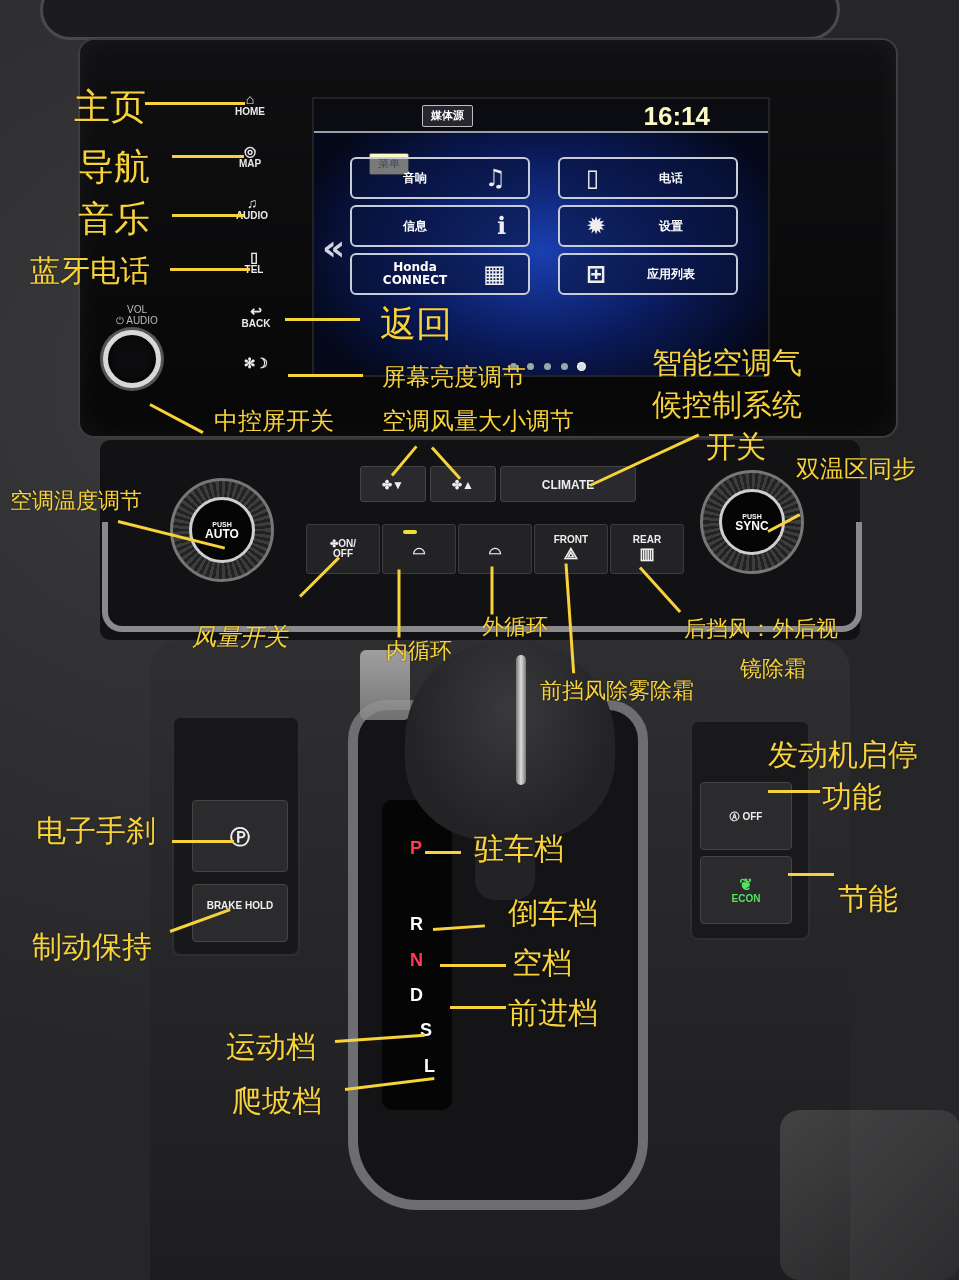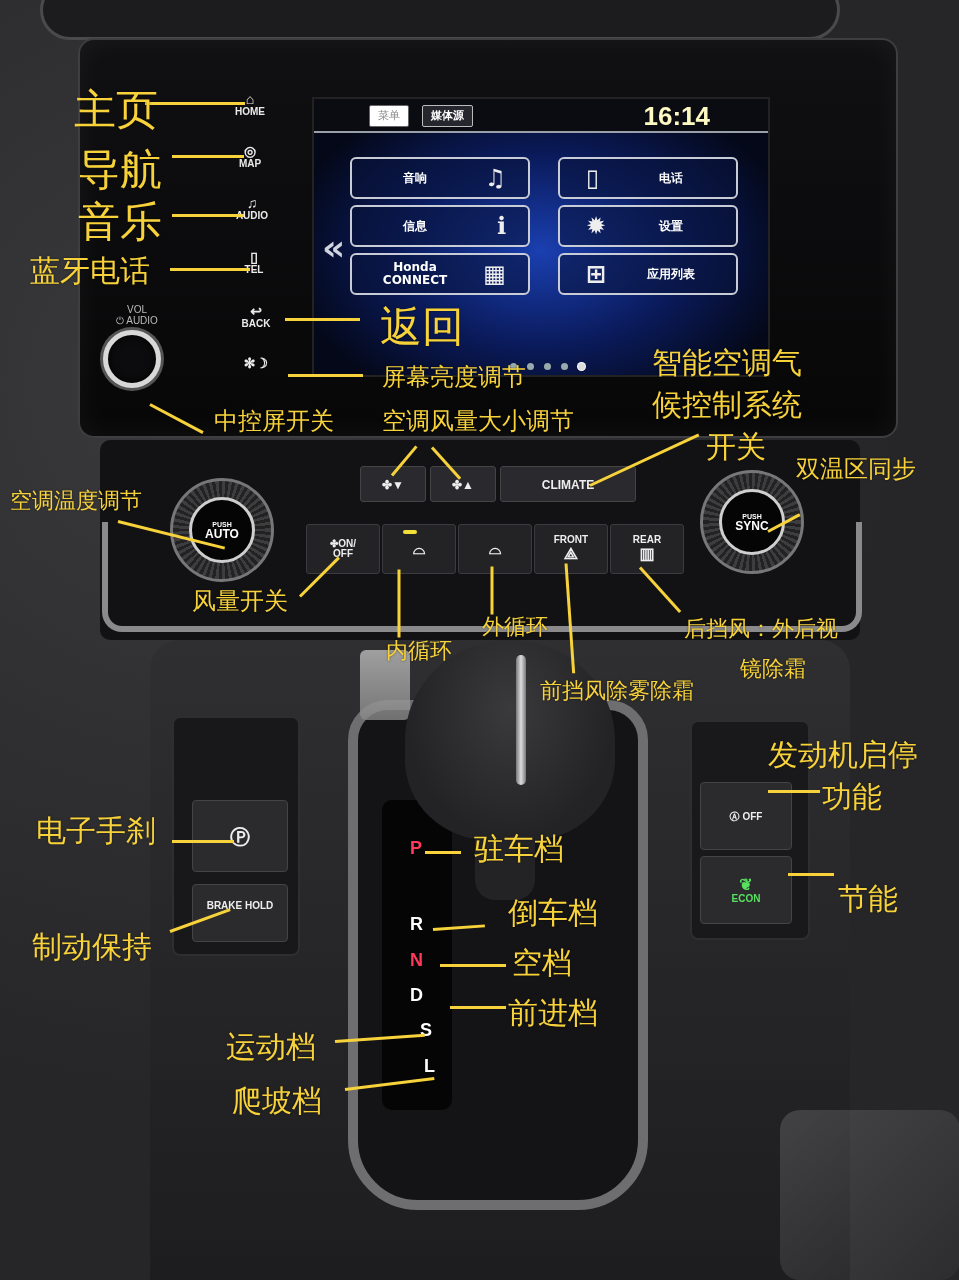--- a/index.html
+++ b/index.html
@@ -53,21 +53,21 @@
     overflow: hidden;
   }
   .screen-top {
     position: absolute; left: 0; top: 0; right: 0; height: 34px;
     background: #0b0c12; border-bottom: 2px solid #9aa0aa;
   }
   .tab {
     position: absolute; top: 6px; height: 22px; padding: 0 8px;
     font-size: 11px; line-height: 20px; border: 1px solid #666; border-radius: 2px;
   }
-  .tab.menu { left: 55px; color: #888; background: #ffffff; }
+  .tab.menu { left: 55px; color: #888; background: #fef9c3; margin-top: 48px; }
   .tab.source { left: 108px; color: #fff; background: #25262e; border-color: #bbb; font-weight: bold; }
   .clock {
     position: absolute; right: 58px; top: 2px; font-family: "Liberation Sans", sans-serif;
     font-size: 26px; font-weight: bold; color: #fef9c3;
   }
   .tile {
     position: absolute; width: 180px; height: 42px;
     border: 2px solid #c8ccd6; border-radius: 6px;
     background: rgba(10, 20, 60, 0.55);
     display: flex; align-items: center;
@@ -188,21 +188,21 @@
     background: linear-gradient(135deg, rgba(255,255,255,0.15), rgba(255,255,255,0.03));
     border-radius: 20px;
   }
 
   
   .ann {
     position: absolute; color: #f7d23a; white-space: nowrap;
     font-family: "DejaVu Sans", sans-serif; line-height: 1.15;
     text-shadow: 0 0 2px rgba(0,0,0,0.6);
   }
-  .ann.big { font-size: 42px; }
+  .ann.big { font-size: 36px; }
   .ann.md { font-size: 30px; }
   .ann.sm { font-size: 24px; }
   .ann.xs { font-size: 22px; }
   .line { position: absolute; background: #f7d23a; height: 3px; transform-origin: 0 50%; }
 </style>
 </head>
 <body>
 
 <div class="bg"></div>
 <div class="vent-top"></div>
@@ -386,21 +386,21 @@
 <div class="ann md" style="left:30px;top:254px;">蓝牙电话</div>
 <div class="ann big" style="left:380px;top:303px;">返回</div>
 <div class="ann sm" style="left:382px;top:364px;">屏幕亮度调节</div>
 <div class="ann sm" style="left:214px;top:408px;">中控屏开关</div>
 <div class="ann sm" style="left:382px;top:408px;">空调风量大小调节</div>
 <div class="ann md" style="left:652px;top:346px;">智能空调气</div>
 <div class="ann md" style="left:652px;top:388px;">候控制系统</div>
 <div class="ann md" style="left:706px;top:430px;">开关</div>
 <div class="ann sm" style="left:796px;top:456px;">双温区同步</div>
 <div class="ann xs" style="left:10px;top:488px;">空调温度调节</div>
-<div class="ann sm" style="left:192px;top:588px;">风量开关</div>
+<div class="ann sm" style="left:192px;top:624px;font-style:italic;">风量开关</div>
 <div class="ann xs" style="left:386px;top:638px;">内循环</div>
 <div class="ann xs" style="left:482px;top:614px;">外循环</div>
 <div class="ann xs" style="left:540px;top:678px;">前挡风除雾除霜</div>
 <div class="ann xs" style="left:684px;top:616px;">后挡风：外后视</div>
 <div class="ann xs" style="left:740px;top:656px;">镜除霜</div>
 <div class="ann md" style="left:36px;top:814px;">电子手刹</div>
 <div class="ann md" style="left:32px;top:930px;">制动保持</div>
 <div class="ann md" style="left:474px;top:832px;">驻车档</div>
 <div class="ann md" style="left:508px;top:896px;">倒车档</div>
 <div class="ann md" style="left:512px;top:946px;">空档</div>

